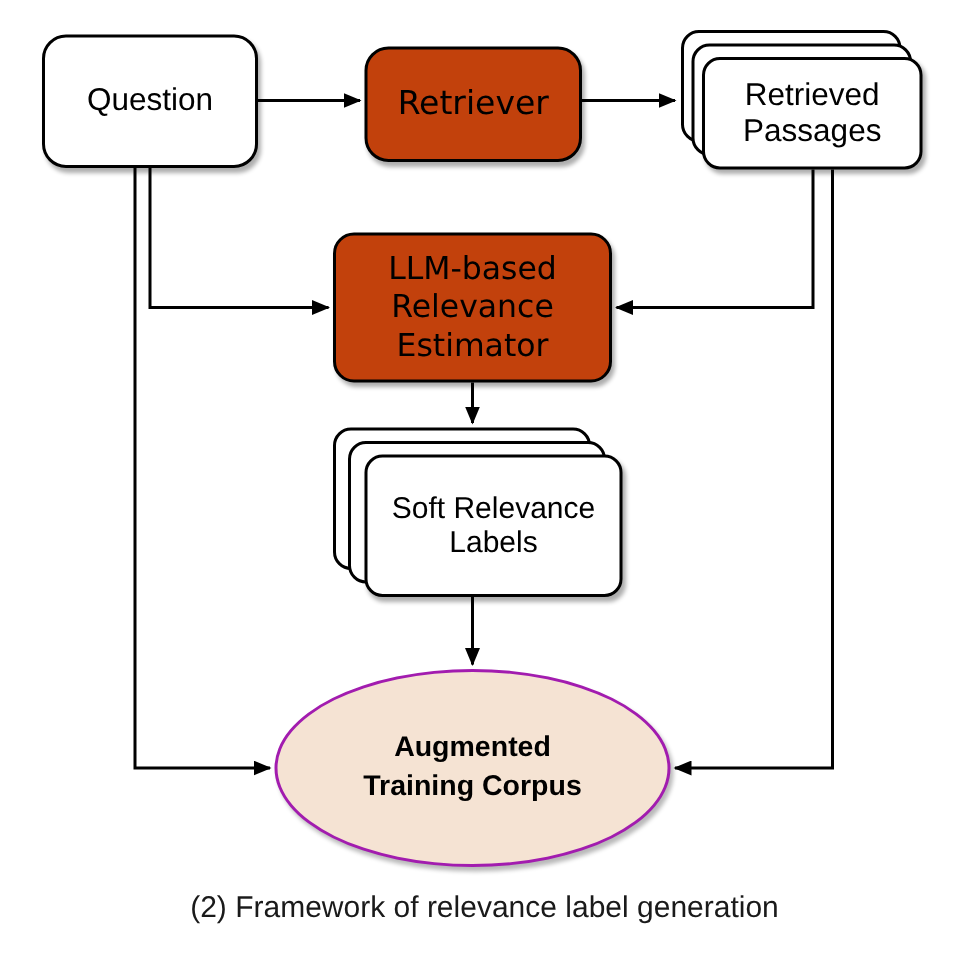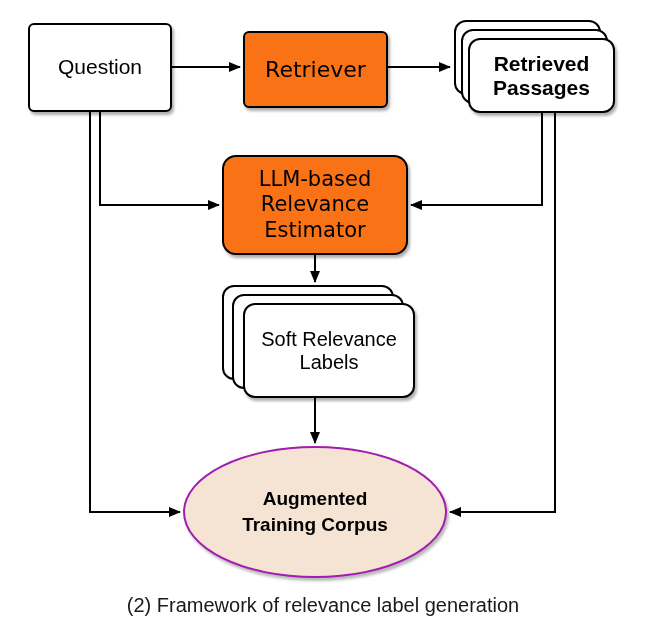--- a/index.html
+++ b/index.html
@@ -4,29 +4,29 @@
 <style>
   html,body { margin:0; padding:0; background:#ffffff; }
   .canvas {
     position:relative; width:646px; height:636px; background:#ffffff;
     font-family:"Liberation Sans", sans-serif; color:#000; overflow:hidden;
   }
   svg.wires { position:absolute; left:0; top:0; width:646px; height:636px; }
 
   .node {
     position:absolute; box-sizing:border-box;
-    border:2px solid #000; background:#ffffff; border-radius:6px;
+    border:2px solid #000; background:#ffffff; border-radius:16px;
     display:flex; align-items:center; justify-content:center; text-align:center;
     box-shadow:2px 3px 3px rgba(0,0,0,0.32);
     line-height:1.25;
   }
   .node span { display:block; }
 
   .gray {
-    background:#f97316;
+    background:#c2410c;
     font-family:"DejaVu Sans", sans-serif;
   }
 
   #question-box   { left:28px;  top:23px;  width:144px; height:89px;  font-size:21px; }
   #retriever-box  { left:243px; top:31px;  width:145px; height:77px;  font-size:22px; }
   #llm-box        { left:222px; top:155px; width:186px; height:100px; font-size:21px; border-radius:14px; line-height:1.22; }
   #llm-box span   { width:160px; }
 
   .stack { position:absolute; }
   .card {
@@ -34,21 +34,21 @@
     border:2px solid #000; background:#ffffff; border-radius:12px;
     display:flex; align-items:center; justify-content:center; text-align:center;
   }
   .card.front { box-shadow:2px 3px 3px rgba(0,0,0,0.32); }
 
   #retrieved-stack { left:454px; top:20px; width:161px; height:93px; }
   #retrieved-stack .card { width:147px; height:75px; font-size:21px; }
   #retrieved-stack .c1 { left:0;    top:0; }
   #retrieved-stack .c2 { left:7px;  top:9px; }
   #retrieved-stack .front { left:14px; top:18px; }
-  #retrieved-stack .front span { width:125px;font-weight:bold; }
+  #retrieved-stack .front span { width:125px; }
 
   #soft-stack { left:222px; top:285px; width:193px; height:88px; }
   #soft-stack .card { width:172px; height:95px; font-size:20px; }
   #soft-stack .c1 { left:0;    top:0; }
   #soft-stack .c2 { left:10px; top:9px; }
   #soft-stack .front { left:21px; top:18px; }
   #soft-stack .front span { width:160px; }
 
   #corpus-ellipse {
     left:183px; top:446px; width:264px; height:132px;

